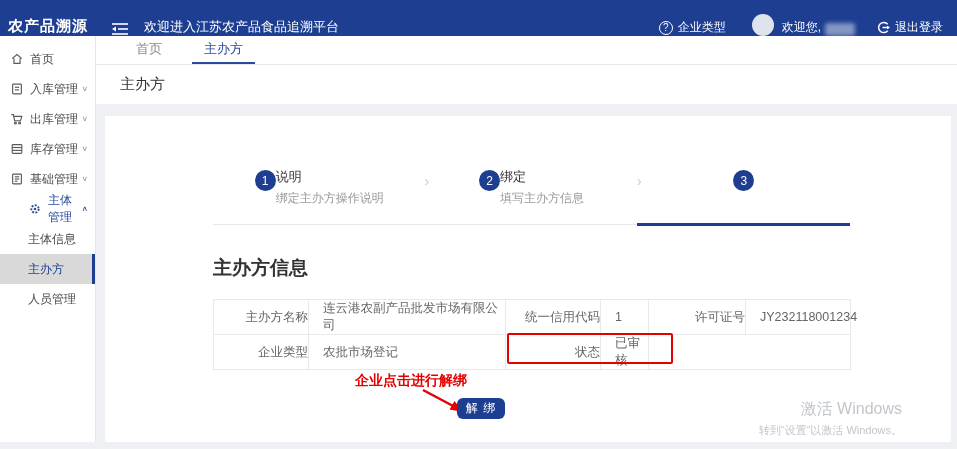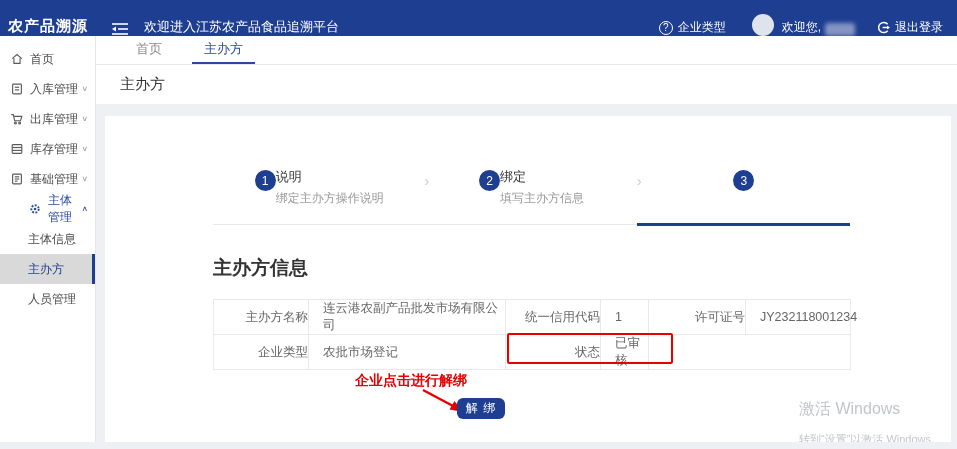--- a/index.html
+++ b/index.html
@@ -78,23 +78,23 @@
   .red-box { position:absolute; left:294px; top:34px; width:166px; height:31px;
              border:2px solid #e60000; border-radius:2px; pointer-events:none; }
 
   
   .annotation { position:absolute; left:250px; top:256px; color:#e60000; font-size:14px;
                 font-weight:bold; }
   .arrow-svg { position:absolute; left:316px; top:272px; }
   .unbind-btn { position:absolute; left:352px; top:282px; width:48px; height:21px;
                 background:#1e3e92; color:#fff; border:none; border-radius:6px; font-size:12px;
                 font-family:inherit; cursor:pointer; letter-spacing:1px; }
-  .watermark { position:absolute; left:694px; top:283px; color:rgba(160,166,173,0.65); }
+  .watermark { position:absolute; left:654px; top:283px; color:rgba(160,166,173,0.65);text-align:right; }
   .wm1 { font-size:16px; }
-  .wm2 { font-size:11px; margin-top:12px; }
+  .wm2 { font-size:11px; margin-top:3px; }
 </style>
 </head>
 <body>
 
 <header class="topbar">
   <div class="logo">农产品溯源</div>
   <div class="collapse-btn">
     <svg width="16" height="14" viewBox="0 0 16 14">
       <g stroke="#fff" stroke-width="1.6">
         <line x1="0" y1="2" x2="16" y2="2"></line>

